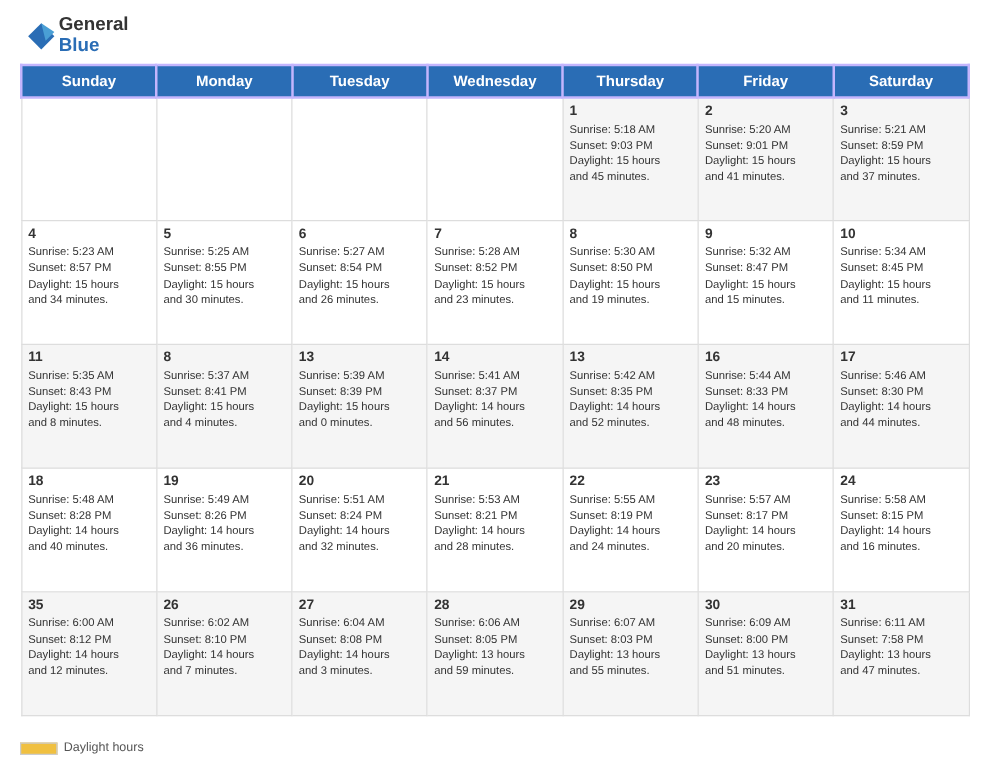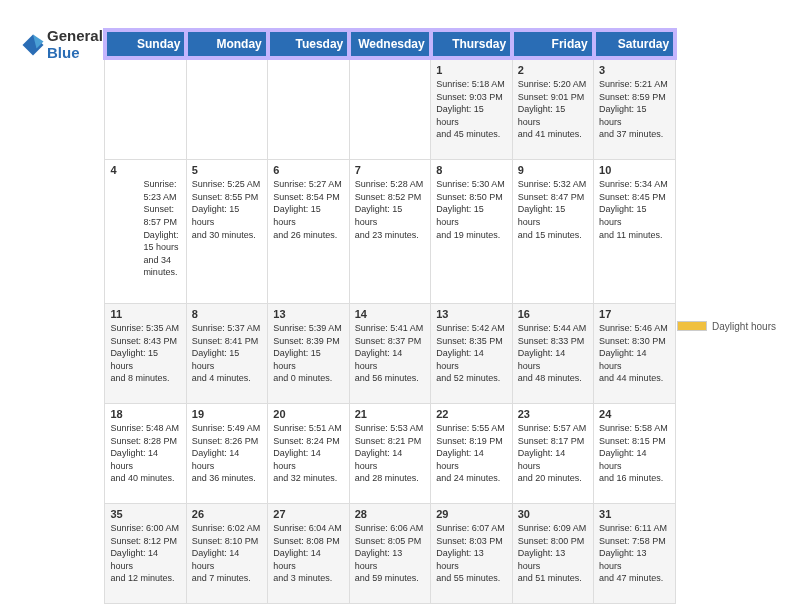--- a/index.html
+++ b/index.html
@@ -6,22 +6,23 @@
     body {
       font-family: Arial, sans-serif;
       background: #fff;
       width: 792px;
       height: 612px;
       overflow: hidden;
     }
     .page {
       width: 792px;
       height: 612px;
-      padding: 28px 16px 8px 16px;
-      display: flex;
+      padding: 12px 16px 8px 16px;
+      display: flex;
+      flex-direction: column;
     }
     .header {
       display: flex;
       align-items: flex-start;
       margin-bottom: 6px;
     }
     .logo {
       display: flex;
       align-items: center;
       margin-right: auto;
@@ -66,22 +67,22 @@
       border-collapse: collapse;
       width: 100%;
       table-layout: fixed;
     }
     .calendar thead tr th {
       background: #2a6db5;
       color: #fff;
       font-size: 12px;
       font-weight: bold;
       padding: 5px 4px;
-      text-align: right;
-      border: 4px solid #c4b5fd;
+      text-align: center;
+      border: 2px solid #c4b5fd;
     }
     .calendar tbody tr td {
       vertical-align: top;
       padding: 4px 5px;
       font-size: 9.5px;
       color: #333;
       border: 1px solid #ddd;
       height: 80px;
       background: #fff;
     }
@@ -178,21 +179,21 @@
             <span class="day-number">3</span>
             <div class="day-info" style="white-space: pre-line;">Sunrise: 5:21 AM
 Sunset: 8:59 PM
 Daylight: 15 hours
 and 37 minutes.</div>
           </td>
         </tr>
         <tr>
           <td>
             <span class="day-number">4</span>
-            <div class="day-info" style="white-space: pre-line; margin-left: 33px;">Sunrise: 5:23 AM
+            <div class="day-info" style="white-space: pre-line;">Sunrise: 5:23 AM
 Sunset: 8:57 PM
 Daylight: 15 hours
 and 34 minutes.</div>
           </td>
           <td>
             <span class="day-number">5</span>
             <div class="day-info" style="white-space: pre-line;">Sunrise: 5:25 AM
 Sunset: 8:55 PM
 Daylight: 15 hours
 and 30 minutes.</div>

